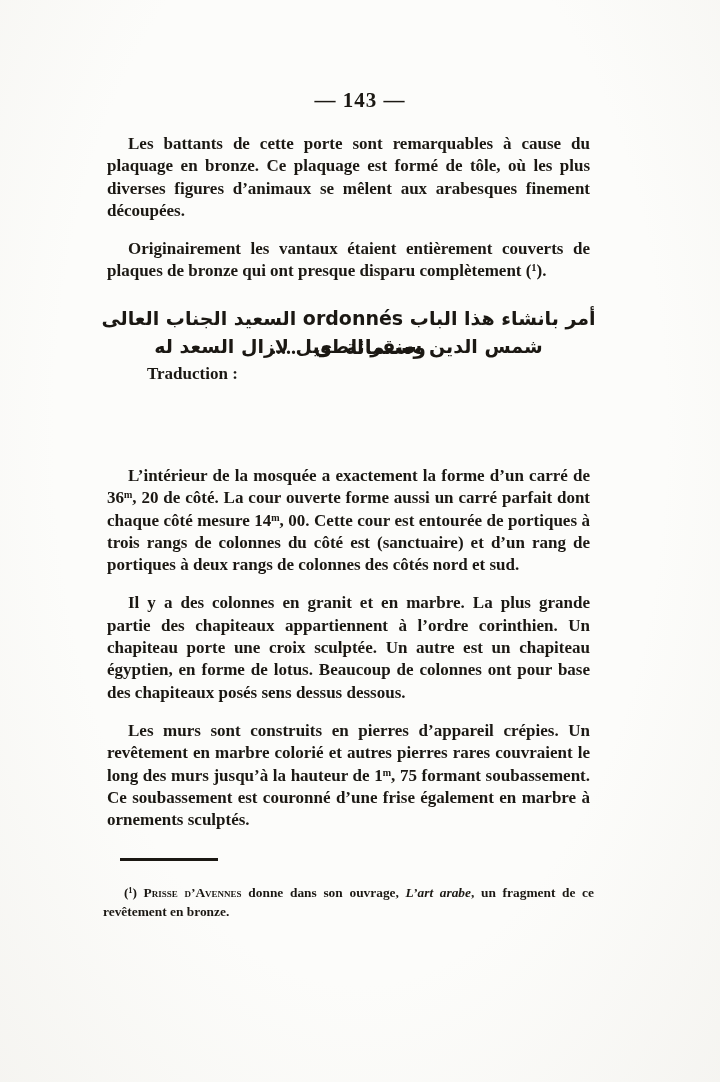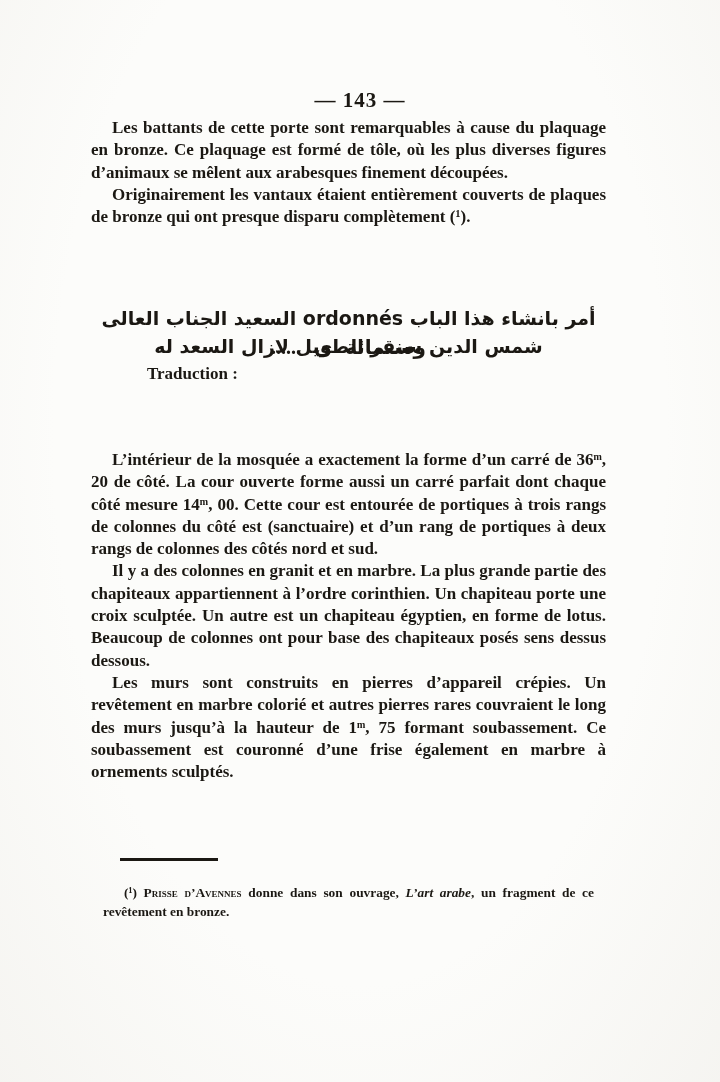--- a/index.html
+++ b/index.html
@@ -34,21 +34,21 @@
   .block {
     position: absolute;
     left: 91px;
     width: 515px;
     font-size: 17px;
     line-height: 22.3px;
     text-align: justify;
     text-justify: inter-word;
   }
   .block p {
-    margin: 0;
+    margin: 16px;
     text-indent: 21px;
   }
   .block-top { top: 117px; }
   .block-main { top: 449px; }
 
   .arabic {
     position: absolute;
     left: 91px;
     width: 515px;
     font-family: "DejaVu Sans", sans-serif;

